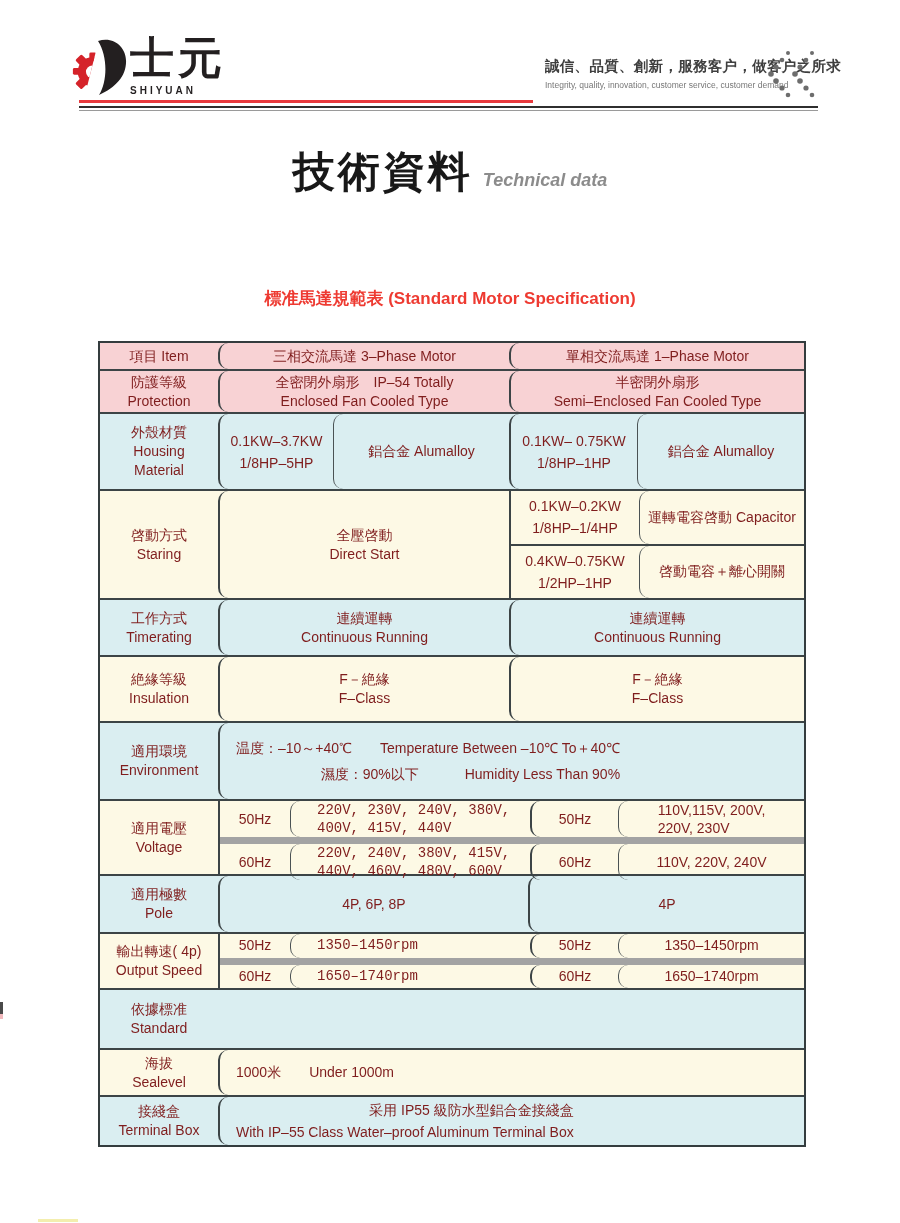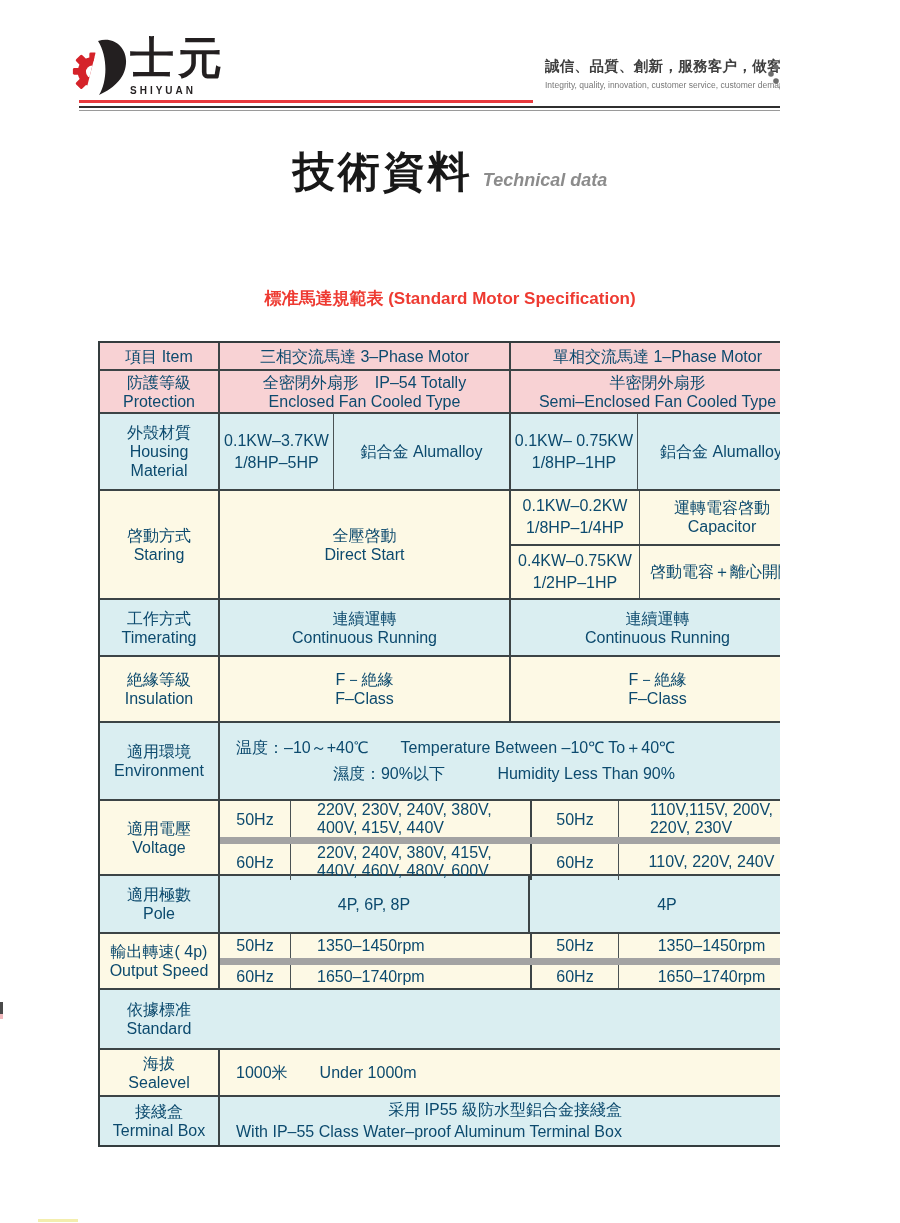--- a/index.html
+++ b/index.html
@@ -1,16 +1,16 @@
 <!DOCTYPE html>
 <html><head>
 <meta charset="utf-8">
 <style>
   html,body{margin:0;padding:0;background:#ffffff;}
-  .page{position:relative;width:780px;height:1223px;background:#fff;overflow:hidden;
+  .page{position:relative;width:900px;height:1223px;background:#fff;overflow:hidden;
         font-family:"Liberation Sans",sans-serif;color:#1c1c1c;}
 
   
   .logo-gear{position:absolute;left:70px;top:39px;}
   .logo-text{position:absolute;left:130px;top:34px;}
   .logo-cn{font-size:44px;font-weight:800;line-height:48px;letter-spacing:4px;color:#231f20;}
   .logo-en{font-size:10px;font-weight:700;letter-spacing:3px;color:#231f20;margin-top:3px;}
   .slogan{position:absolute;left:545px;top:57px;width:230px;}
   .slogan-cn{font-size:14.5px;font-weight:600;color:#3f3f3f;letter-spacing:.3px;white-space:nowrap;}
   .slogan-en{font-size:8.5px;color:#777;margin-top:4px;white-space:nowrap;}
@@ -26,27 +26,27 @@
   .title-en{font-size:18px;font-weight:700;font-style:italic;color:#8c8c8c;margin-left:10px;padding-bottom:5px;}
   .subtitle{position:absolute;top:287px;left:0;width:900px;text-align:center;
             font-size:17px;font-weight:700;color:#ee3a31;}
 
   
   .spec-table{position:absolute;left:98px;top:341px;width:708px;box-sizing:border-box;
               border:2px solid #343c3e;}
   .trow{display:flex;box-sizing:border-box;width:100%;}
   .sep{border-top:2px solid #3c4446;}
   .cell{box-sizing:border-box;display:flex;align-items:center;justify-content:center;
-        text-align:center;white-space:pre-line;font-size:16px;line-height:19px;color:#0c4a6e;}
+        text-align:center;white-space:pre-line;font-size:14px;line-height:19px;color:#7f1d1d;border-radius:10px;}
   .bl1{border-left:1px solid #4a5254;}
   .bl2{border-left:2px solid #3c4446;}
   .label{width:118px;flex:none;}
   .pink{background:#f8d2d4;} .cyan{background:#daeef1;} .cream{background:#fdf9e5;}
   .la{justify-content:flex-start;text-align:right;padding-left:16px;}
-  .lp26{justify-content:flex-start;text-align:left;padding-left:26px;}
+  .lp26{justify-content:flex-start;text-align:left;padding-left:26px;font-family:Liberation Mono, monospace;}
   .lh22{line-height:22px;} .lh26{line-height:26px;} .lh18{line-height:18px;}
   .blk{display:inline-block;text-align:left;}
   .vcol{display:flex;flex-direction:column;flex:1;box-sizing:border-box;}
   .srow{display:flex;flex:1;box-sizing:border-box;}
   .srow-sep1{border-top:7px solid #a3a3a3;}
   .srow-sep2{border-top:2px solid #3c4446;}
   .w291{width:291px;flex:none;} .w115{width:115px;flex:none;} .w176{width:176px;flex:none;}
   .w128{width:128px;flex:none;} .w70{width:70px;flex:none;} .w240{width:240px;flex:none;}
   .w88{width:88px;flex:none;} .w310{width:310px;flex:none;}
   .fx{flex:1;}

